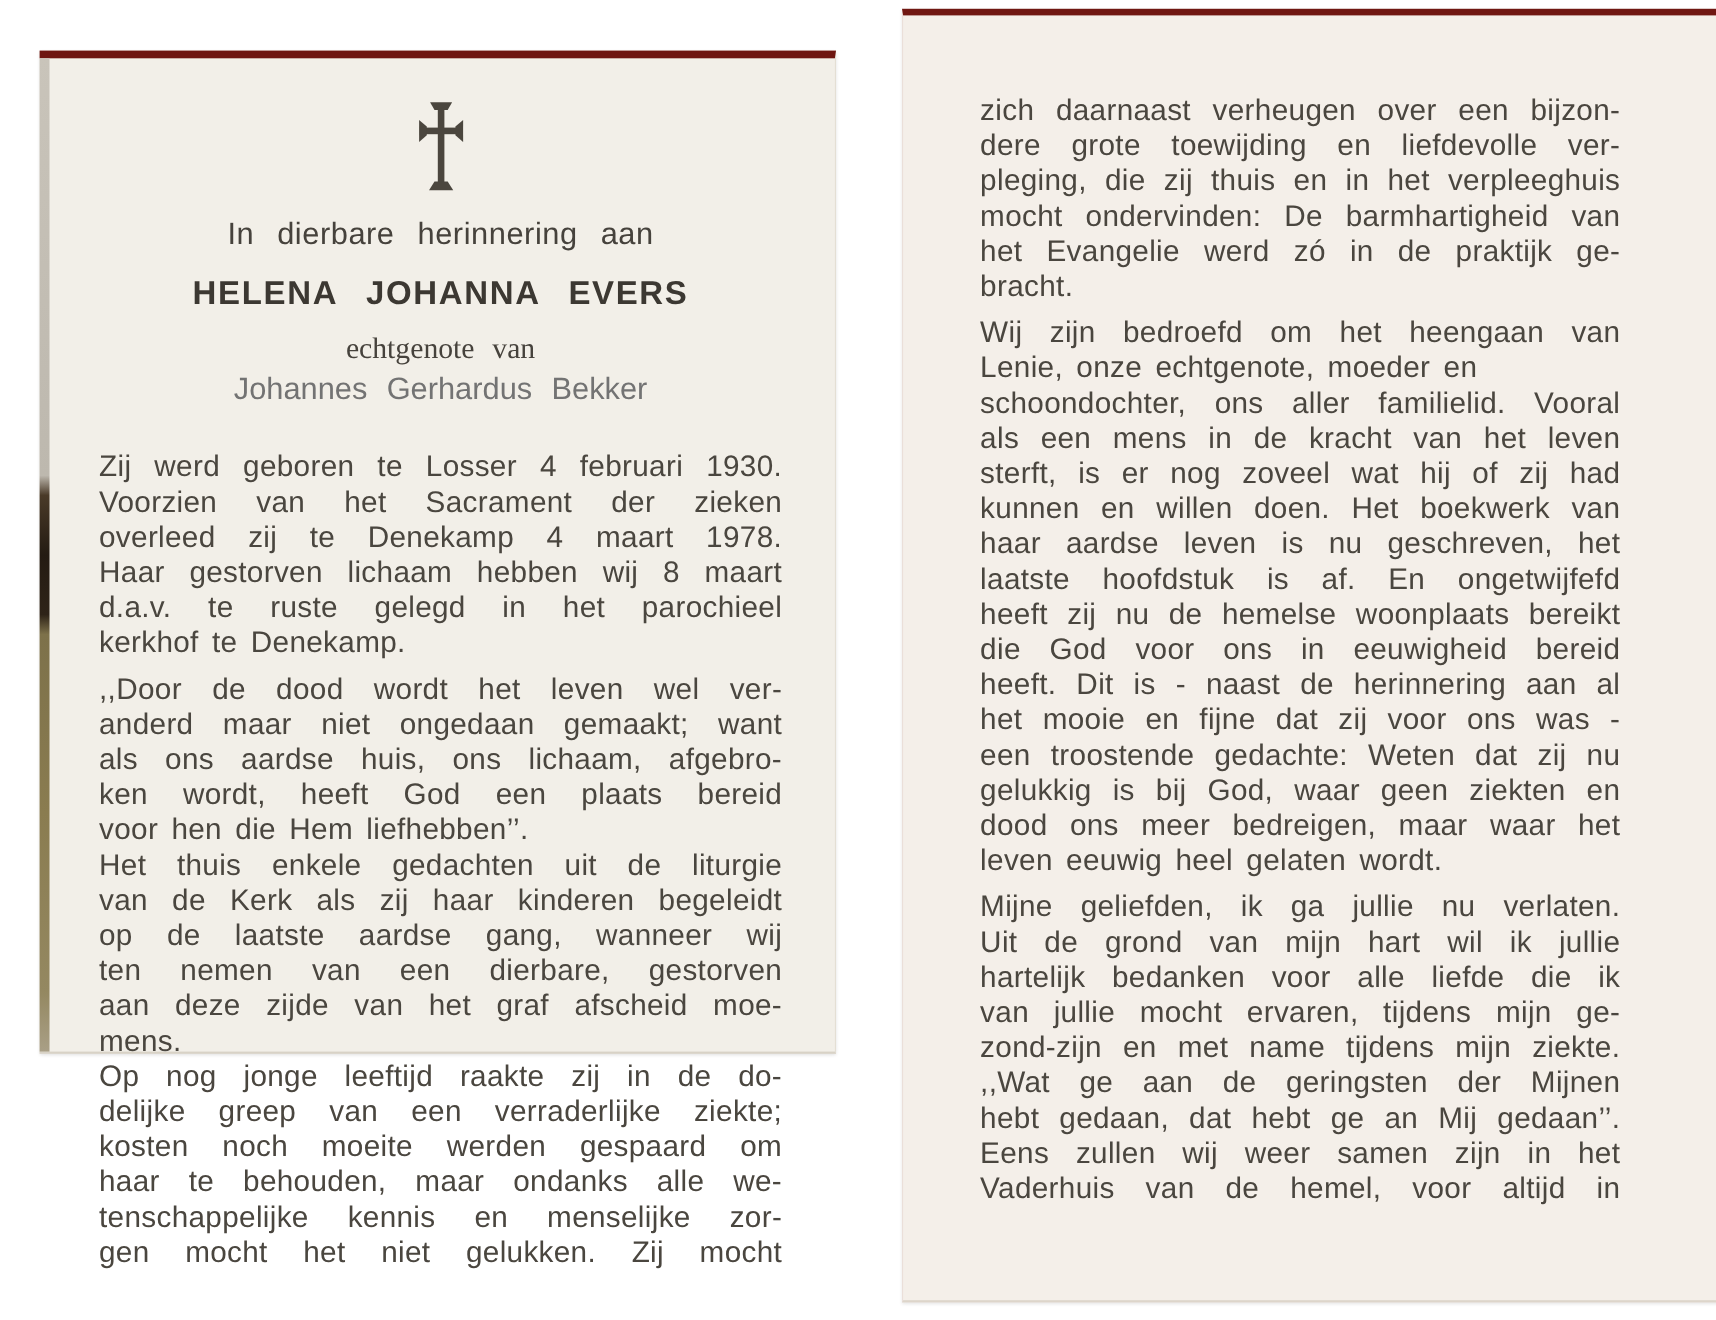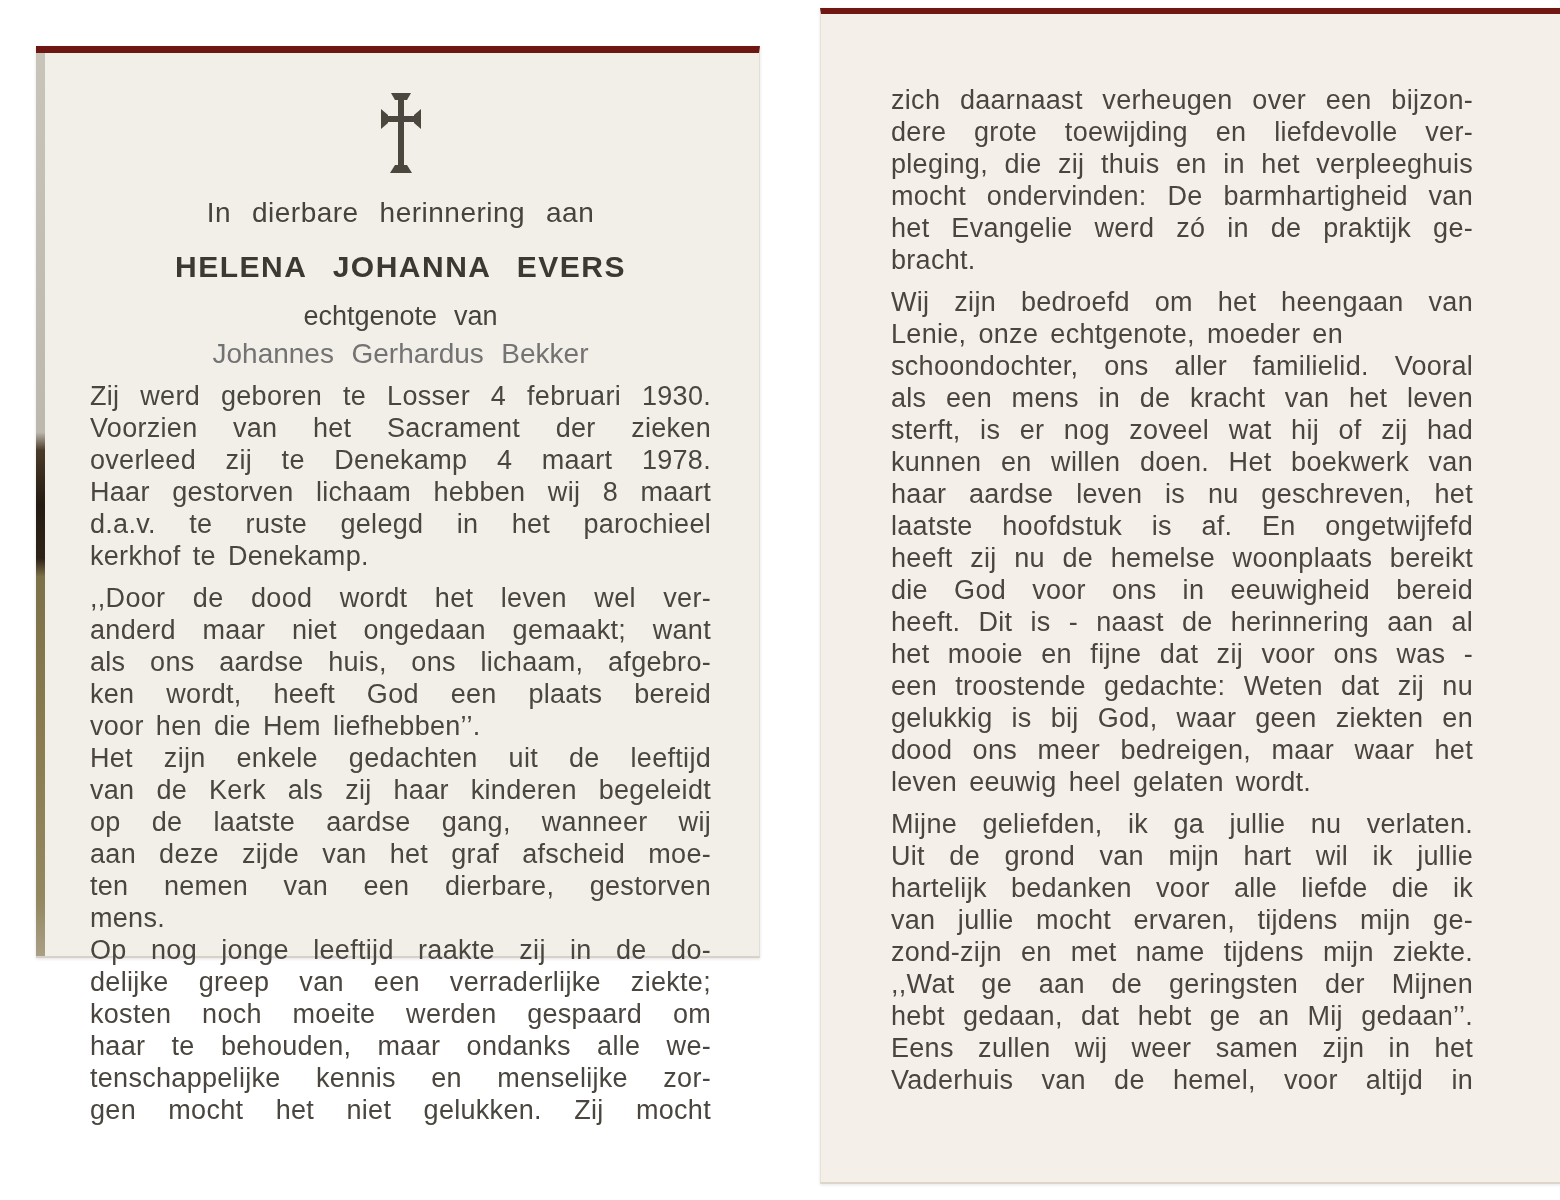--- a/index.html
+++ b/index.html
@@ -89,30 +89,31 @@
     color: #3c3832;
     word-spacing: 0.55em;
     letter-spacing: 1.5px;
   }
   .relation {
     text-align: center;
     margin-top: 17px;
     font-size: 27px;
     color: #46423c;
     word-spacing: 0.35em;
+    font-family: Liberation Serif, serif;
   }
   .spouse {
     text-align: center;
     margin-top: 6px;
     font-size: 28px;
     color: #737373;
     word-spacing: 0.35em;
   }
   .body-block {
-    margin-top: 10px;
+    margin-top: 38px;
     font-size: 27px;
     color: #4a463f;
     letter-spacing: 0.3px;
     word-spacing: 0.16em;
   }
   .para { margin: 0; }
   .para.gap { margin-top: 10px; }
   .line {
     line-height: 32px;
     min-height: 32px;
@@ -158,25 +159,25 @@
             <div class="line ragged">kerkhof te Denekamp.</div>
           </div>
           <div class="para gap">
             <div class="line">,,Door de dood wordt het leven wel ver-</div>
             <div class="line">anderd maar niet ongedaan gemaakt; want</div>
             <div class="line">als ons aardse huis, ons lichaam, afgebro-</div>
             <div class="line">ken wordt, heeft God een plaats bereid</div>
             <div class="line ragged">voor hen die Hem liefhebben’’.</div>
           </div>
           <div class="para">
-            <div class="line">Het zijn enkele gedachten uit de leeftijd</div>
+            <div class="line">Het thuis enkele gedachten uit de liturgie</div>
             <div class="line">van de Kerk als zij haar kinderen begeleidt</div>
             <div class="line">op de laatste aardse gang, wanneer wij</div>
+            <div class="line">ten nemen van een dierbare, gestorven</div>
             <div class="line">aan deze zijde van het graf afscheid moe-</div>
-            <div class="line">ten nemen van een dierbare, gestorven</div>
             <div class="line ragged">mens.</div>
           </div>
           <div class="para">
             <div class="line">Op nog jonge leeftijd raakte zij in de do-</div>
             <div class="line">delijke greep van een verraderlijke ziekte;</div>
             <div class="line">kosten noch moeite werden gespaard om</div>
             <div class="line">haar te behouden, maar ondanks alle we-</div>
             <div class="line">tenschappelijke kennis en menselijke zor-</div>
             <div class="line">gen mocht het niet gelukken. Zij mocht</div>
           </div>

